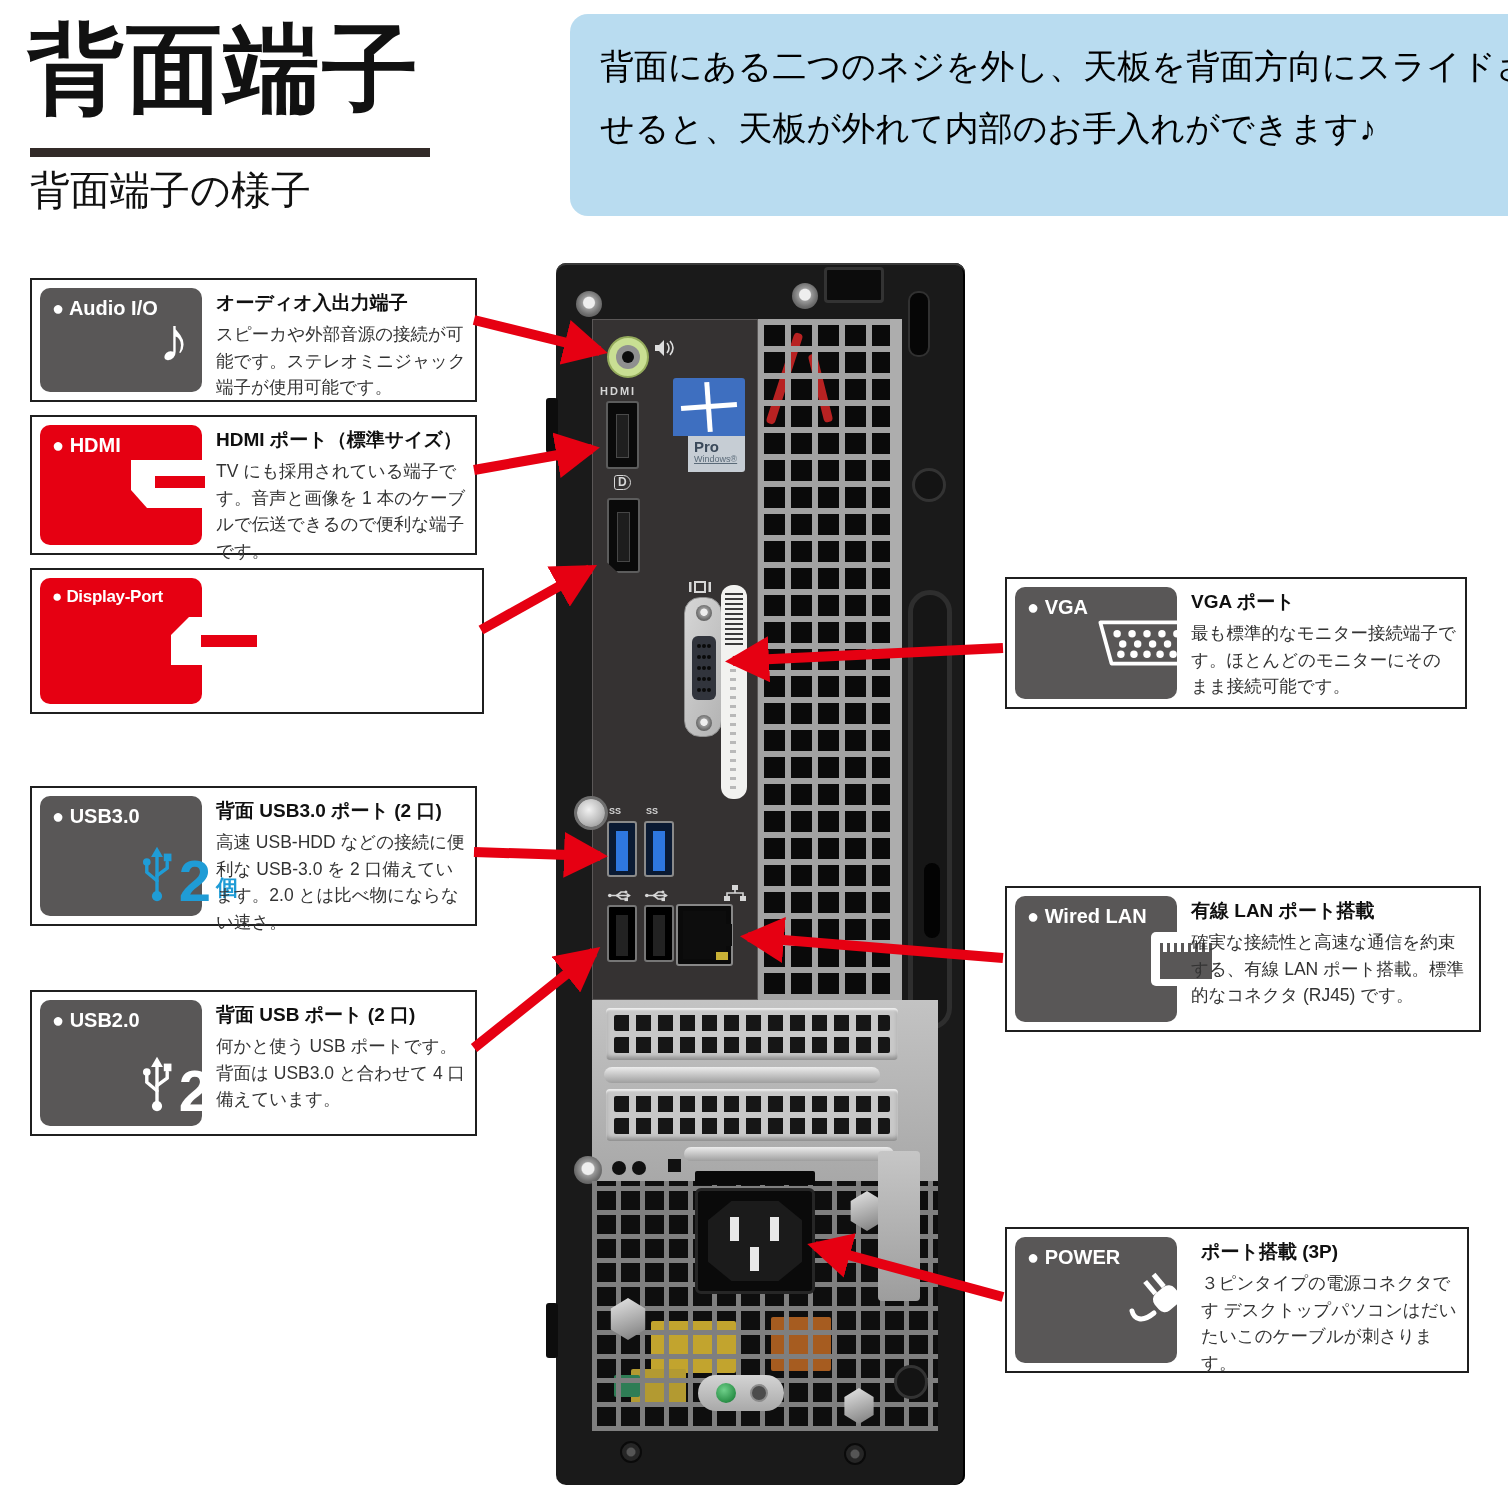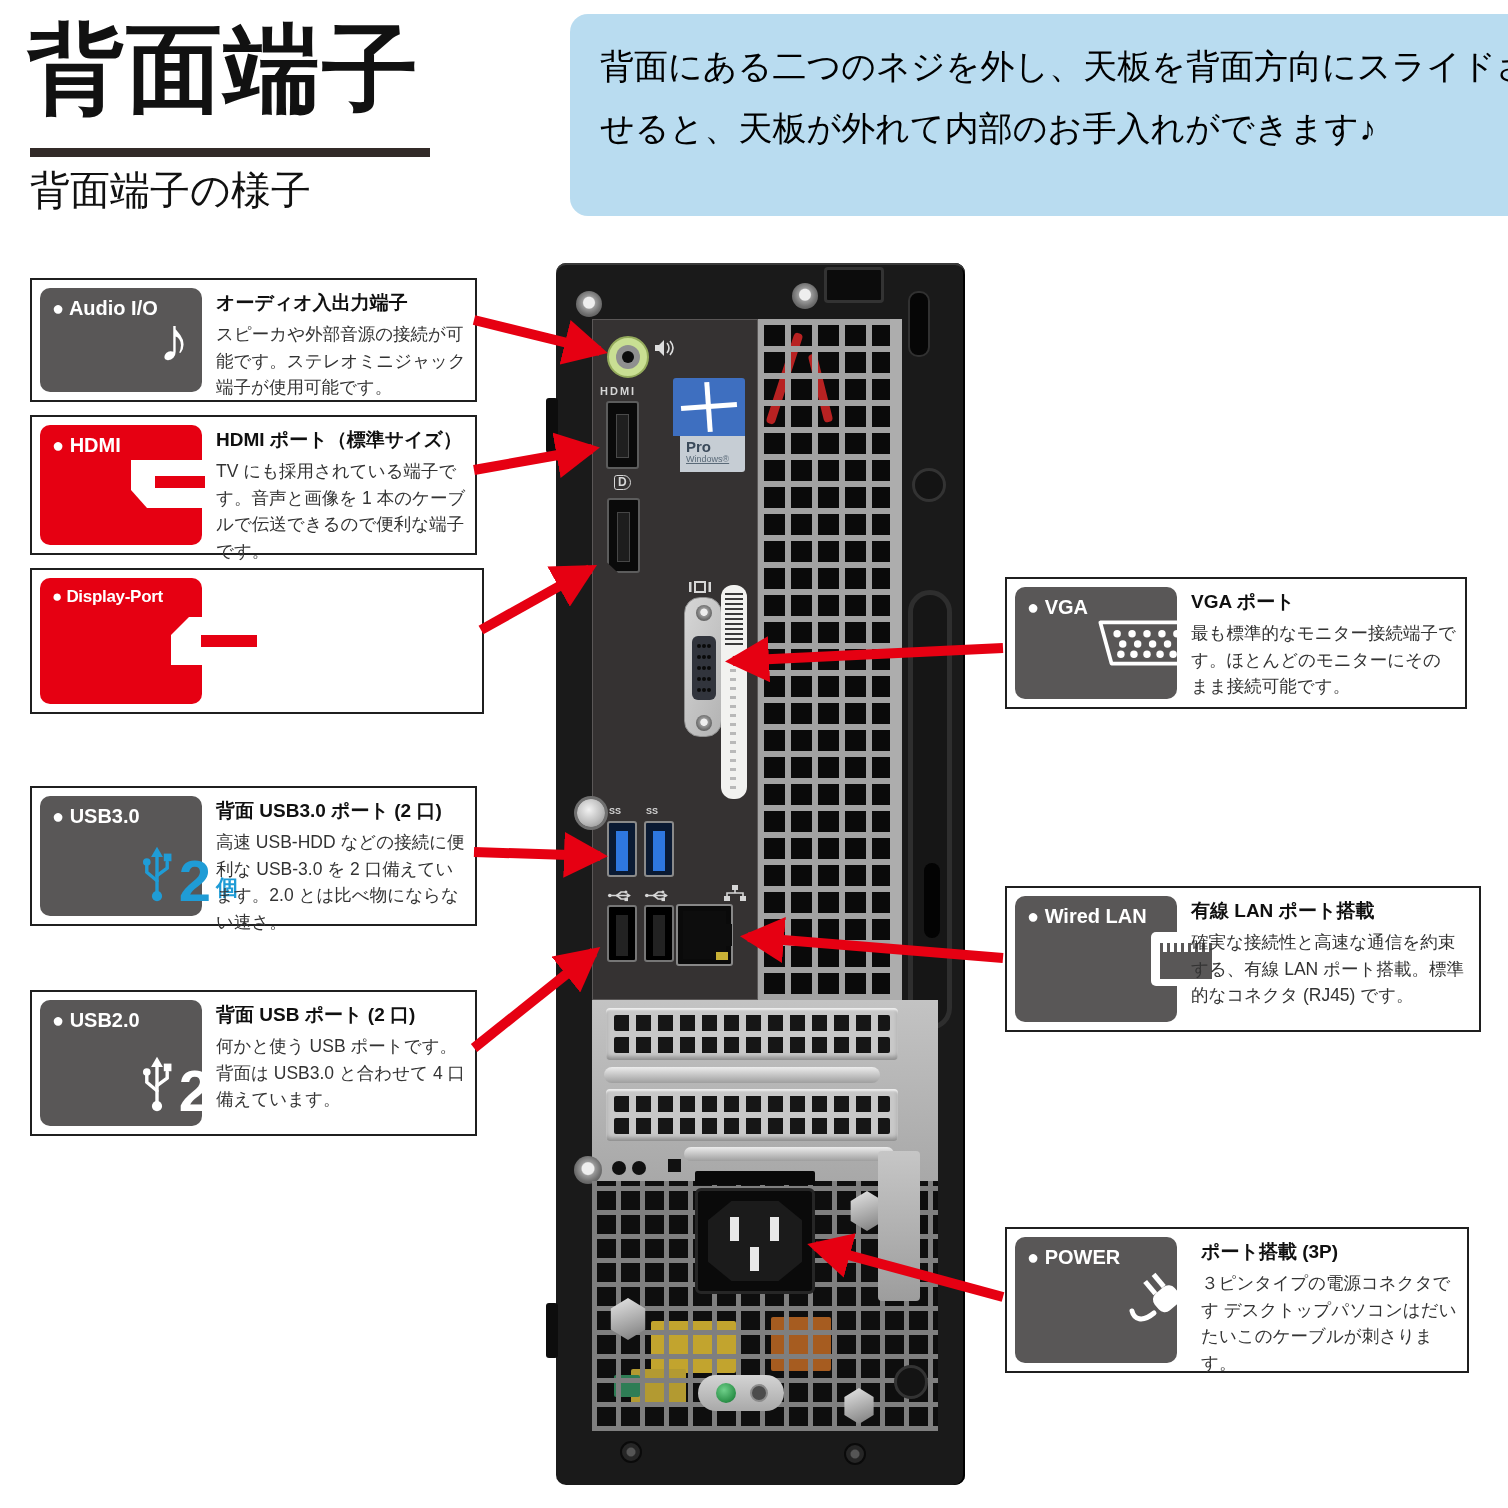--- a/index.html
+++ b/index.html
@@ -293,21 +293,21 @@
     <div class="marking" style="left:44px;top:122px;font-size:11px;letter-spacing:2px;">HDMI</div>
     <div class="port-shell" style="left:50px;top:138px;width:33px;height:68px;">
       <div style="left:8px;top:11px;width:13px;height:44px;background:#1f1f1f;border:1px solid #4a4a4a;"></div>
     </div>
 
     <div style="left:117px;top:115px;width:72px;height:94px;border-radius:3px;overflow:hidden;">
       <div style="left:0;top:0;width:72px;height:58px;background:#3e6fc0;">
         <div style="left:8px;top:26px;width:56px;height:5px;background:#fff;transform:rotate(-4deg);"></div>
         <div style="left:33px;top:4px;width:5px;height:50px;background:#fff;transform:rotate(-4deg);"></div>
       </div>
-      <div style="left:7px;top:58px;width:72px;height:36px;background:#c6cdd4;padding:3px 6px;">
+      <div style="left:15px;top:58px;width:72px;height:36px;background:#c6cdd4;padding:3px 6px;">
         <div style="position:static;font-size:15px;font-weight:700;color:#3b4a5a;line-height:1;">Pro</div>
         <div style="position:static;font-size:9px;color:#5a6a78;text-decoration:underline;">Windows®</div>
       </div>
     </div>
 
     <div class="marking" style="left:58px;top:212px;font-size:12px;border:1.5px solid #d6d6d6;border-radius:3px 8px 8px 3px;padding:0 3px;line-height:1.1;">D</div>
     <div class="port-shell" style="left:51px;top:235px;width:33px;height:75px;clip-path:polygon(0 0,100% 0,100% 100%,34% 100%,0 86%);">
       <div style="left:8px;top:12px;width:13px;height:50px;background:#1d1d1d;border:1px solid #464646;"></div>
     </div>
 

